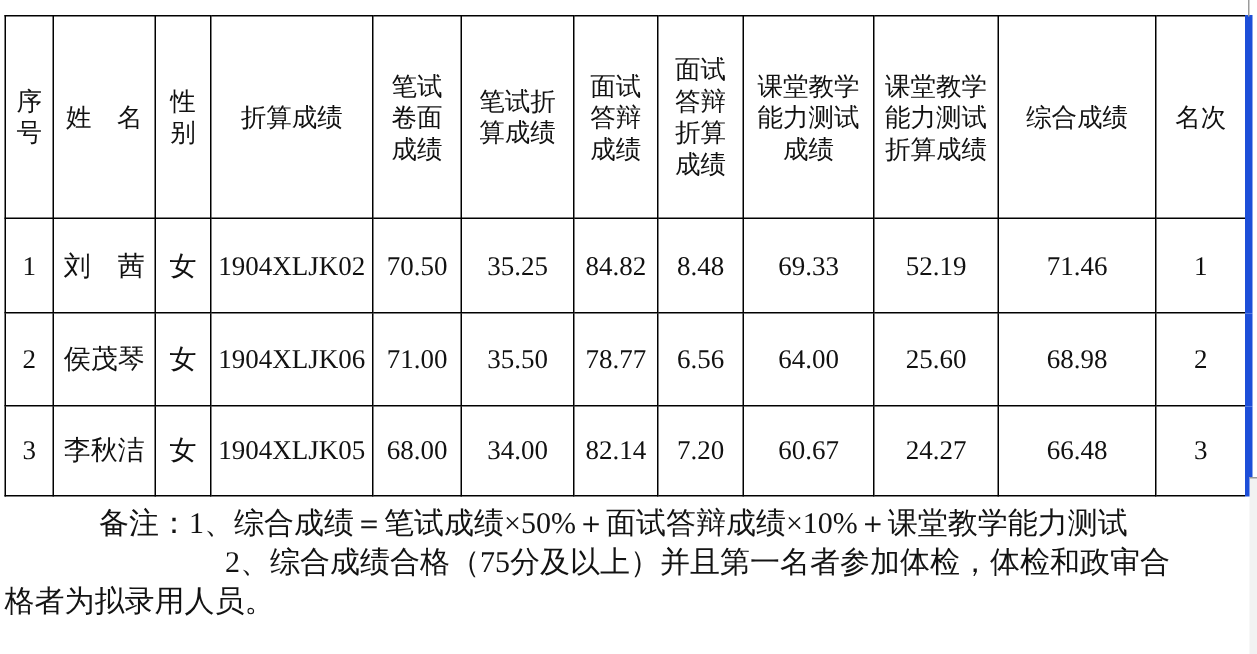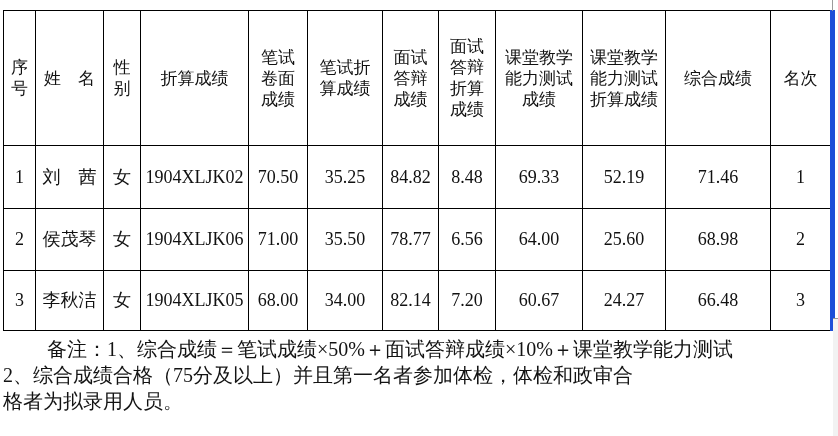--- a/index.html
+++ b/index.html
@@ -51,22 +51,22 @@
   }
 
   
   .notes{
     position:absolute;left:3px;top:336px;width:833px;
     font-size:20px;line-height:26px;
     color:#131313;
     white-space:nowrap;
   }
   .note-line{height:26px;}
-  .note-line.ind1{margin-left:44px;}
-  .note-line.ind2{}
+  .note-line.ind1{margin-left:63px;}
+  .note-line.ind2{margin-left:147px;}
 </style>
 </head>
 <body>
 
 <div class="canvas">
 
   <table class="score">
     <colgroup>
       <col style="width:32px">
         <col style="width:68px">

